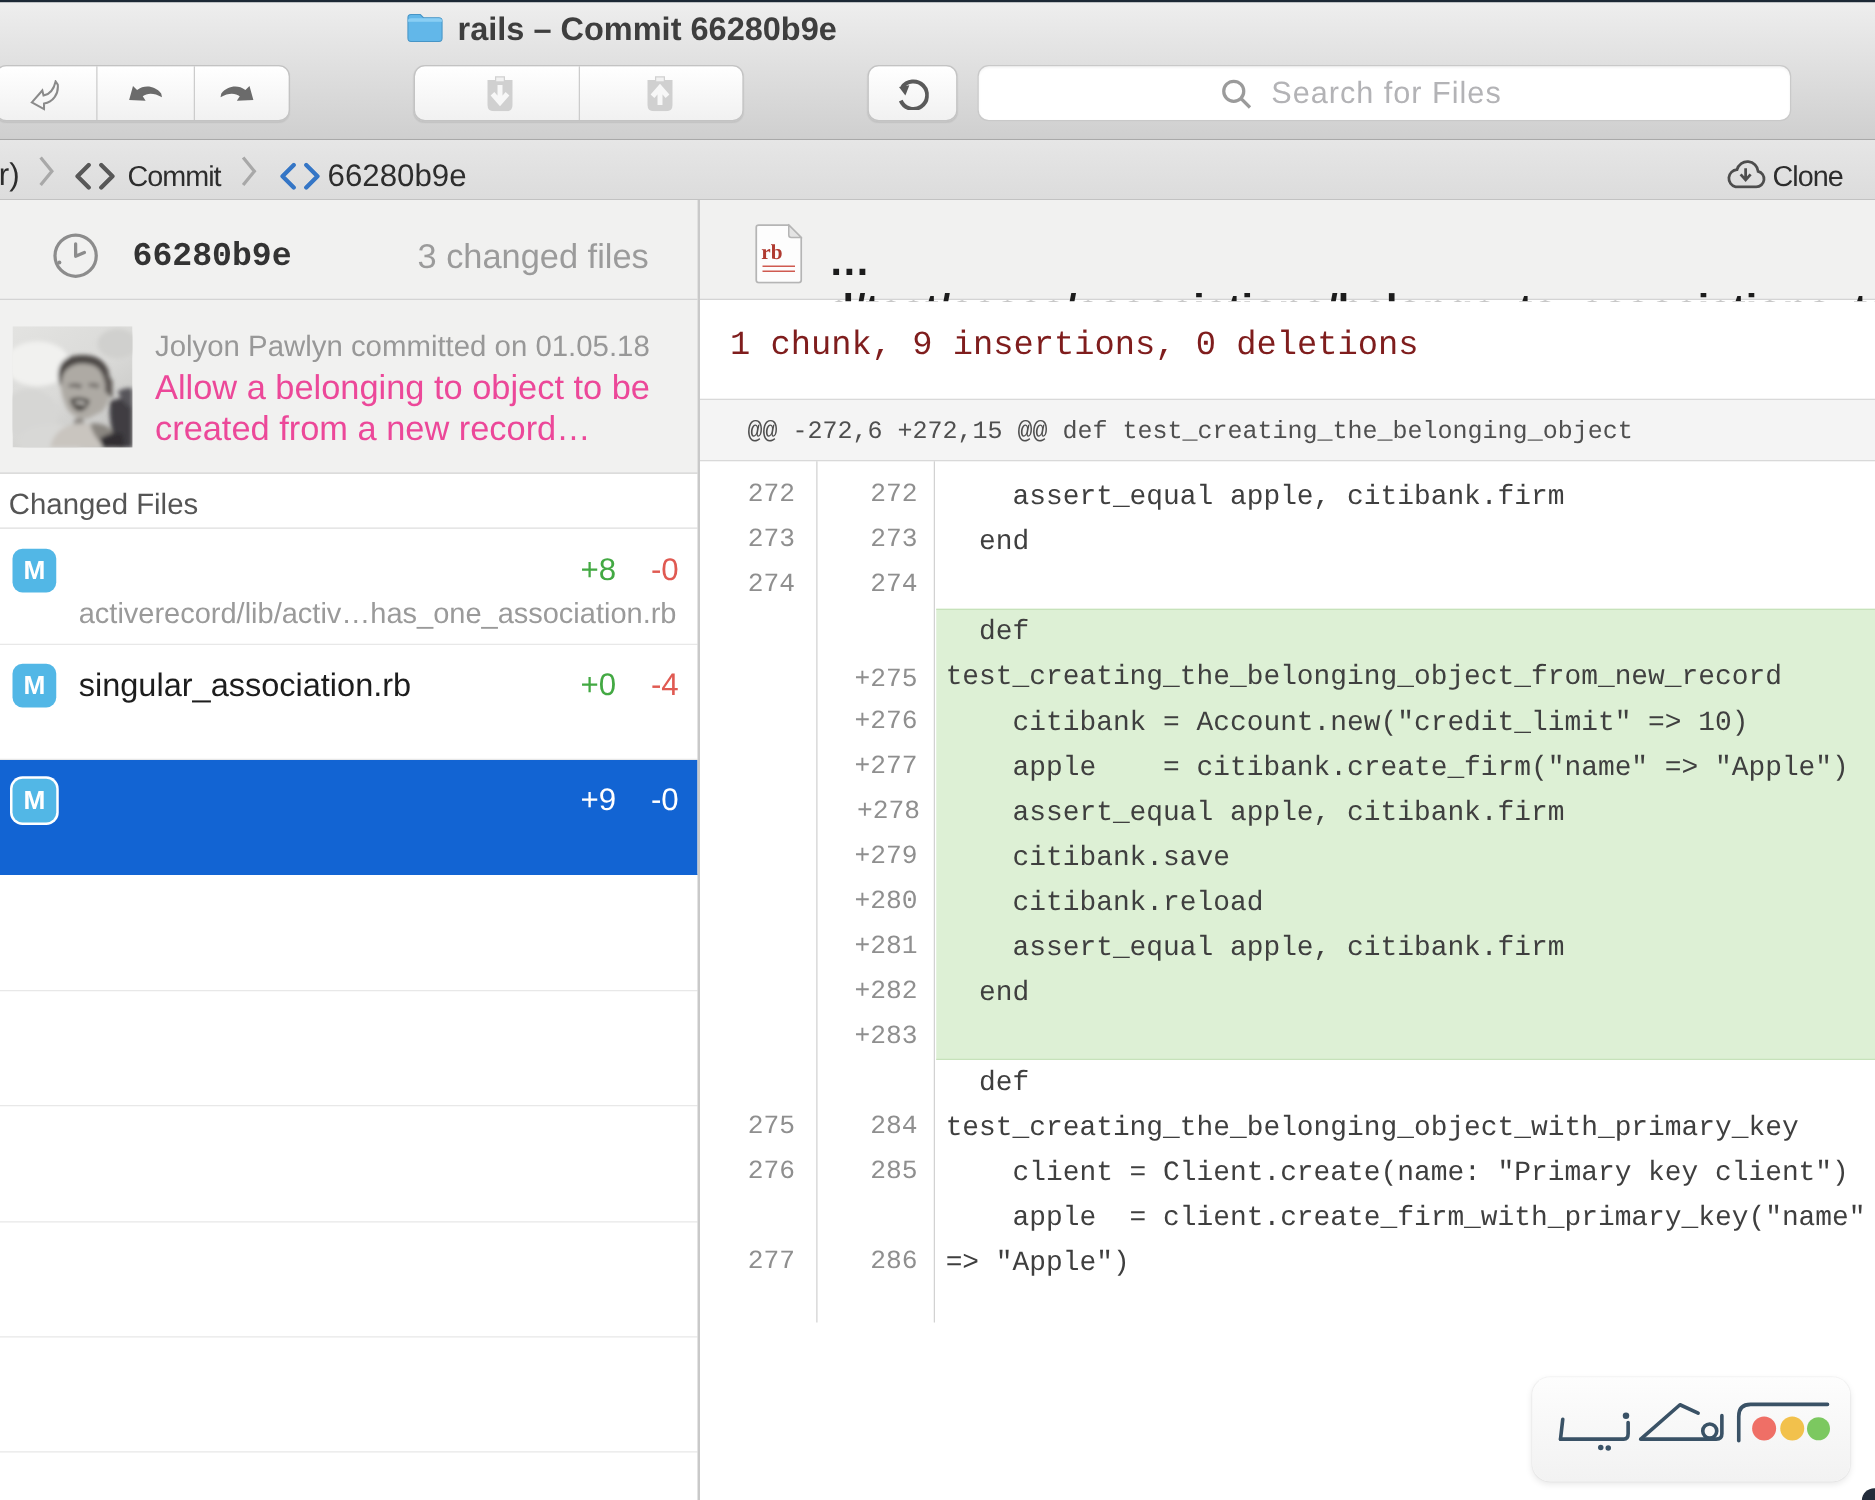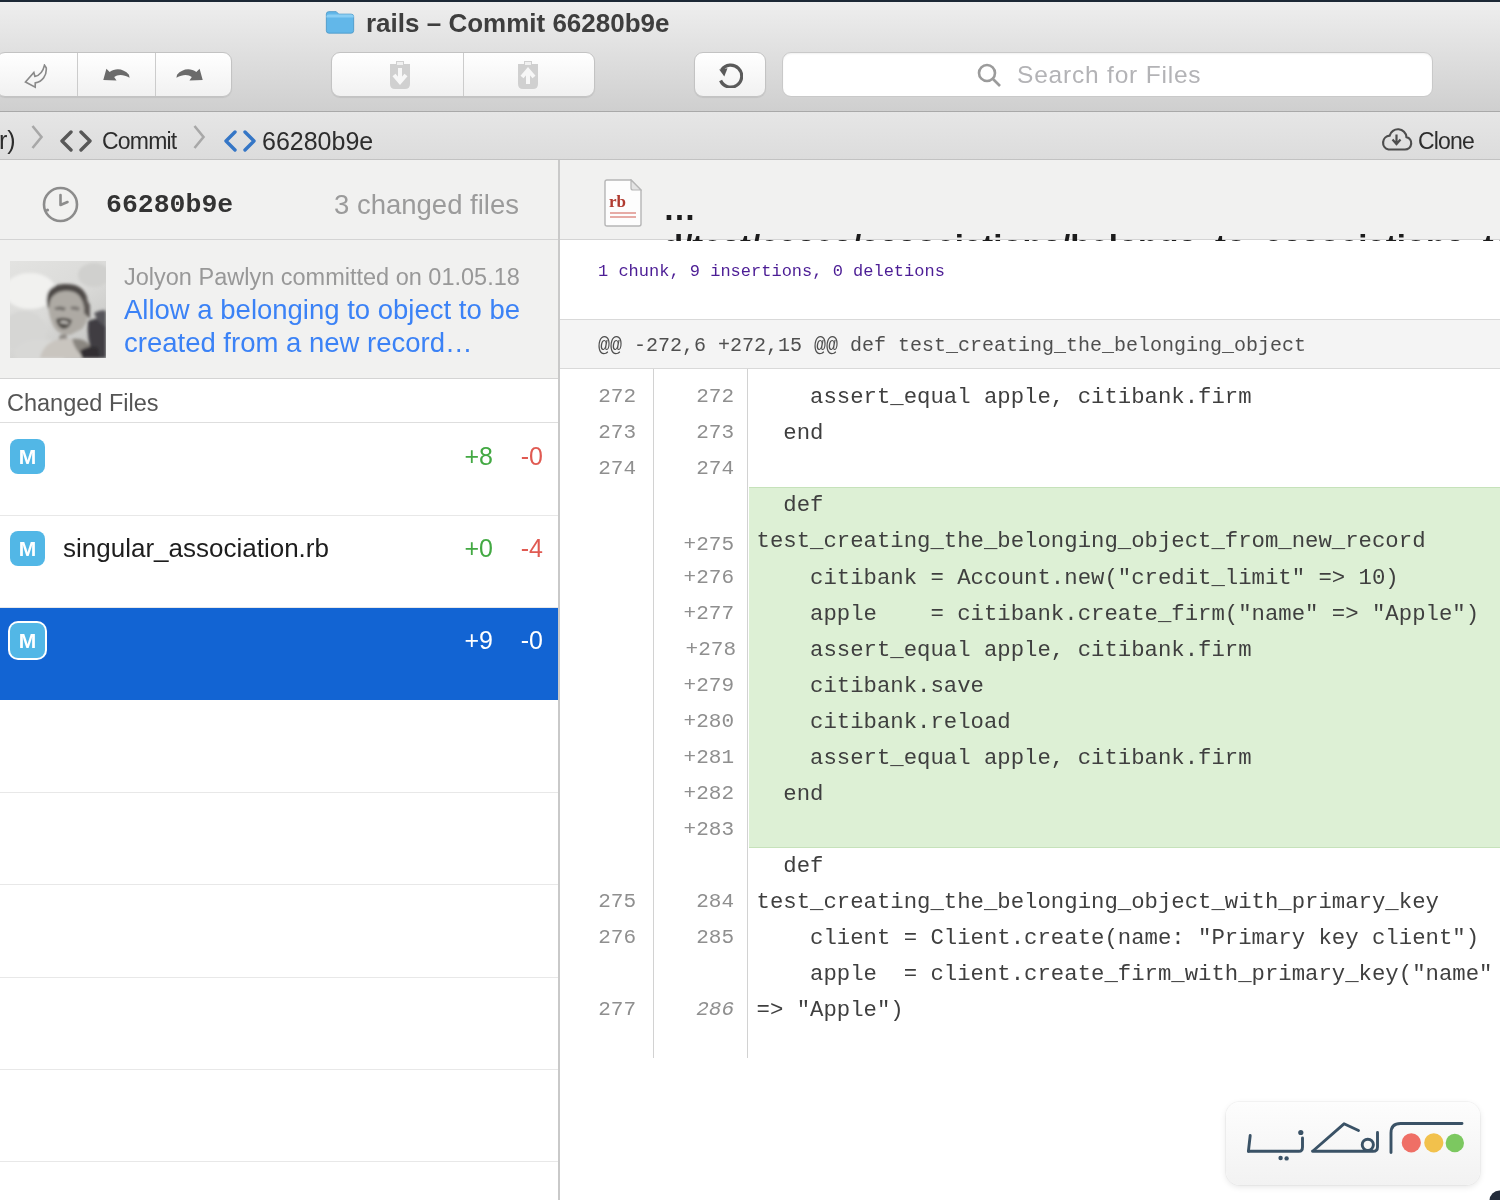--- a/index.html
+++ b/index.html
@@ -178,29 +178,30 @@
       <path d="M50 60.5 Q55 59 58.5 61.5 L58 63 Q53 61.5 50.5 62 Z" fill="#d8d5d0"></path>
       <path d="M56 73 L58 80 48 82 50 74 Z" fill="#8d8984"></path>
       <path d="M30 97 Q34 80 52 78 Q74 76 82 90 L84 97 Z" fill="#c9c5bf"></path>
       <path d="M62 78 Q74 76 82 86 L84 97 74 97 Q64 88 62 78 Z" fill="#8a8680"></path>
       <path d="M78 60 Q88 56 94 58 L96 62 96 97 84 97 Q76 78 78 60 Z" fill="#3f3e42"></path>
       <path d="M84 52 Q92 48 96 50 L96 66 Q88 62 84 52 Z" fill="#56555a"></path>
       <path d="M70 90 Q78 84 88 86 L90 97 72 97 Z" fill="#302f33"></path>
     </g>
   </svg>
   <div class="abs" style="left:124px; top:264px; font-size:23.5px; color:#989898;">Jolyon Pawlyn committed on 01.05.18</div>
-  <div class="abs" style="left:124px; top:293px; font-size:27.5px; color:#3b82f6; line-height:33px;">Allow a belonging to object to be<br>created from a new record…</div>
+  <div class="abs" style="left:124px; top:293px; font-size:27.5px; color:#ec4899; line-height:33px;">Allow a belonging to object to be<br>created from a new record…</div>
 
   <div class="abs" id="changedbar"></div>
   <div class="abs" style="left:7px; top:390px; font-size:23.5px; color:#555;">Changed Files</div>
 
   <div class="filerow" style="top:424px;">
     <div class="badge">M</div>
     <div class="fplus" style="left:433px;">+8</div>
     <div class="fminus" style="left:483px;">-0</div>
+    <div class="fpath">activerecord/lib/activ…has_one_association.rb</div>
   </div>
   <div class="filerow" style="top:516px;">
     <div class="badge">M</div>
     <div class="fname">singular_association.rb</div>
     <div class="fplus" style="left:433px;">+0</div>
     <div class="fminus" style="left:483px;">-4</div>
   </div>
   <div class="filerow" style="top:608px; background:#1264d3; border-bottom:1px solid #1264d3;">
     <div class="badge" style="box-shadow:0 0 0 2px #fff;">M</div>
     <div class="fplus" style="left:433px; color:#fff;">+9</div>
@@ -216,21 +217,21 @@
   <div class="abs" id="filehead"></div>
   <svg class="abs" style="left:604px; top:179px;" width="38" height="48" viewBox="0 0 38 48">
     <path d="M1 3 q0-2 2-2 h24 l10 10 v34 q0 2-2 2 H3 q-2 0-2-2 z" fill="#fdfdfd" stroke="#b5b5b5" stroke-width="1.4"></path>
     <path d="M27 1 l10 10 h-8 q-2 0-2-2 z" fill="#e4e4e4" stroke="#b5b5b5" stroke-width="1.2"></path>
     <text x="5" y="28" font-family="Liberation Serif" font-size="17" font-weight="bold" fill="#b03a30">rb</text>
     <path d="M6 34 h26 M6 38 h26" stroke="#cf5a50" stroke-width="1.2"></path>
   </svg>
   <div class="abs" style="left:663px; top:190px; font-size:33px; font-weight:bold; color:#1c1c1c;">…d/test/cases/associations/belongs_to_associations_test.rb</div>
 
   <div class="abs" id="statsrow"></div>
-  <div class="abs mono" style="left:598px; top:262px; font-size:17px; color:#4c1d95;">1 chunk, 9 insertions, 0 deletions</div>
+  <div class="abs mono" style="left:584px; top:262px; font-size:27px; color:#7f1d1d;">1 chunk, 9 insertions, 0 deletions</div>
 
   <div class="abs" id="chunkbar"></div>
   <div class="abs mono" style="left:598px; top:334px; font-size:20px; color:#4f4f4f;">@@ -272,6 +272,15 @@ def test_creating_the_belonging_object</div>
 
   <div class="abs" id="greenblk"></div>
   <div class="abs" id="gut1"></div>
   <div class="abs" id="gut2"></div>
 
   <div id="diffrows">
   <div class="drow dnum mono abs" style="left:560px; top:379.2px; width:76px;">272</div>
@@ -261,21 +262,21 @@
   <div class="drow dnum mono abs" style="left:640px; top:811.9px; width:94px;">+283</div>
   <div class="drow dcode mono abs" style="left:756.5px; top:848.0px;">  def</div>
   <div class="drow dnum mono abs" style="left:560px; top:884.0px; width:76px;">275</div>
   <div class="drow dnum mono abs" style="left:640px; top:884.0px; width:94px;">284</div>
   <div class="drow dcode mono abs" style="left:756.5px; top:884.0px;">test_creating_the_belonging_object_with_primary_key</div>
   <div class="drow dnum mono abs" style="left:560px; top:920.1px; width:76px;">276</div>
   <div class="drow dnum mono abs" style="left:640px; top:920.1px; width:94px;">285</div>
   <div class="drow dcode mono abs" style="left:756.5px; top:920.1px;">    client = Client.create(name: "Primary key client")</div>
   <div class="drow dcode mono abs" style="left:756.5px; top:956.2px;">    apple  = client.create_firm_with_primary_key("name"</div>
   <div class="drow dnum mono abs" style="left:560px; top:992.2px; width:76px;">277</div>
-  <div class="drow dnum mono abs" style="left:640px; top:992.2px; width:94px;font-style:italic;">286</div>
+  <div class="drow dnum mono abs" style="left:640px; top:992.2px; width:94px;">286</div>
   <div class="drow dcode mono abs" style="left:756.5px; top:992.2px;">=&gt; "Apple")</div>
   </div>
 
   <div class="abs" id="wmark"></div>
   <svg class="abs" style="left:1220px; top:1100px;" width="270" height="95" viewBox="0 0 270 95">
     <g fill="none" stroke="#3a5266" stroke-width="2.9" stroke-linecap="round" stroke-linejoin="round">
       <path d="M171 52.5 V33 Q171 23.5 180.5 23.5 H242"></path>
       <path d="M157.5 32.5 V47 Q157.5 51.3 153 51.3 H92.5"></path>
       <path d="M93.5 50.5 L124 23.8 L138.5 30.5"></path>
       <path d="M28.4 51.3 H79 Q82.5 51.3 82.5 47 V38"></path>

